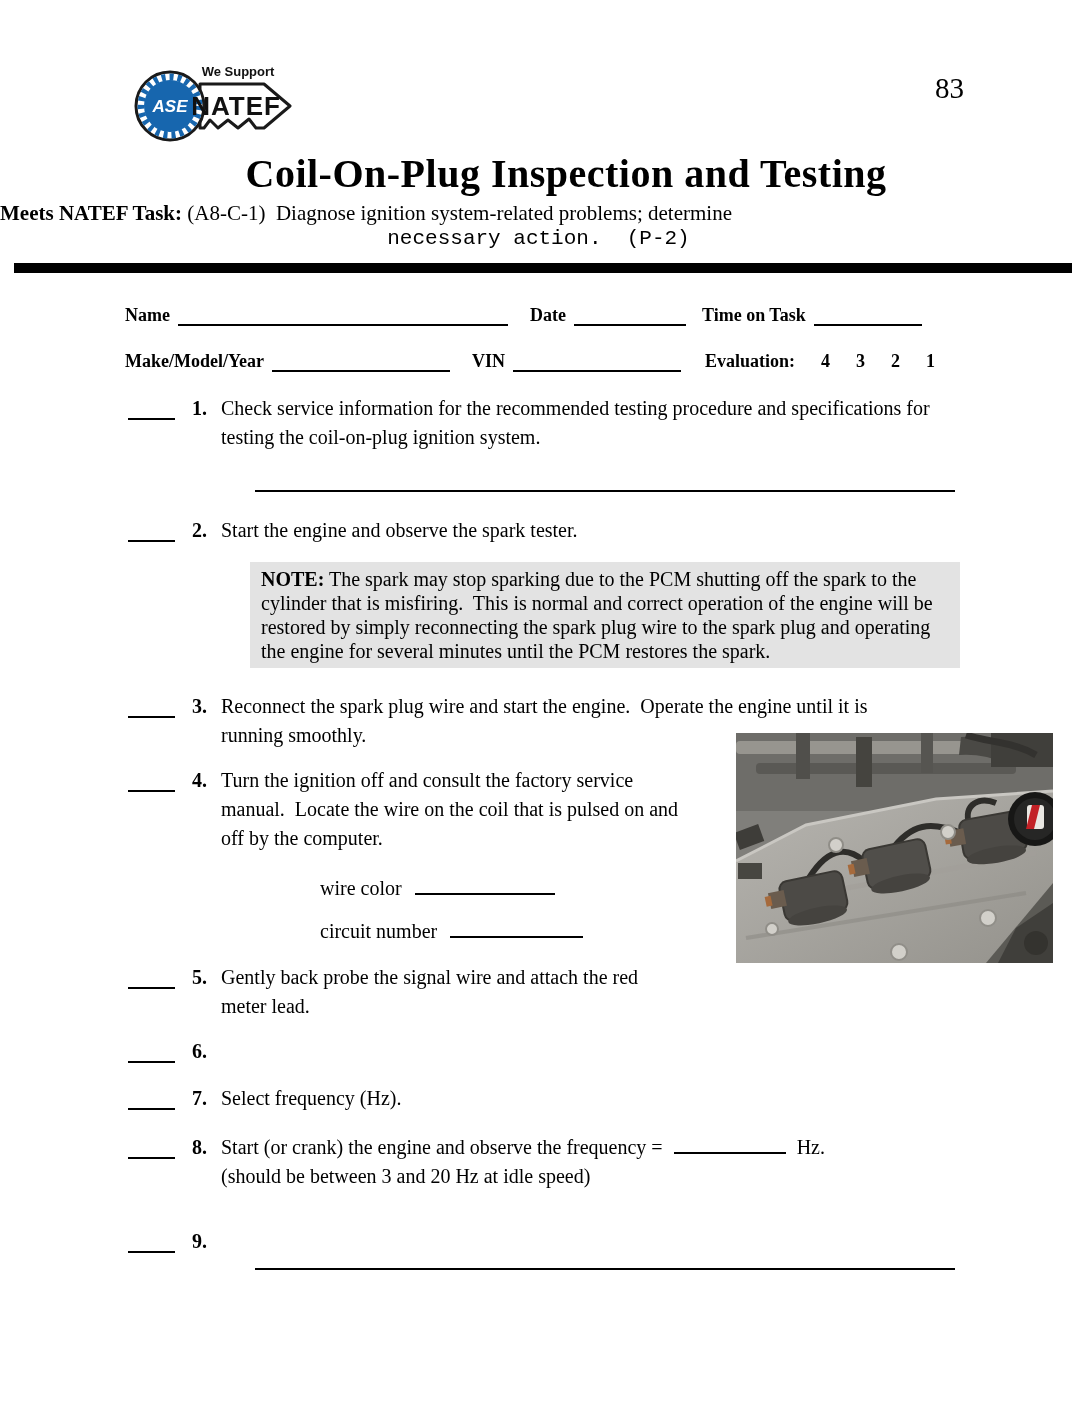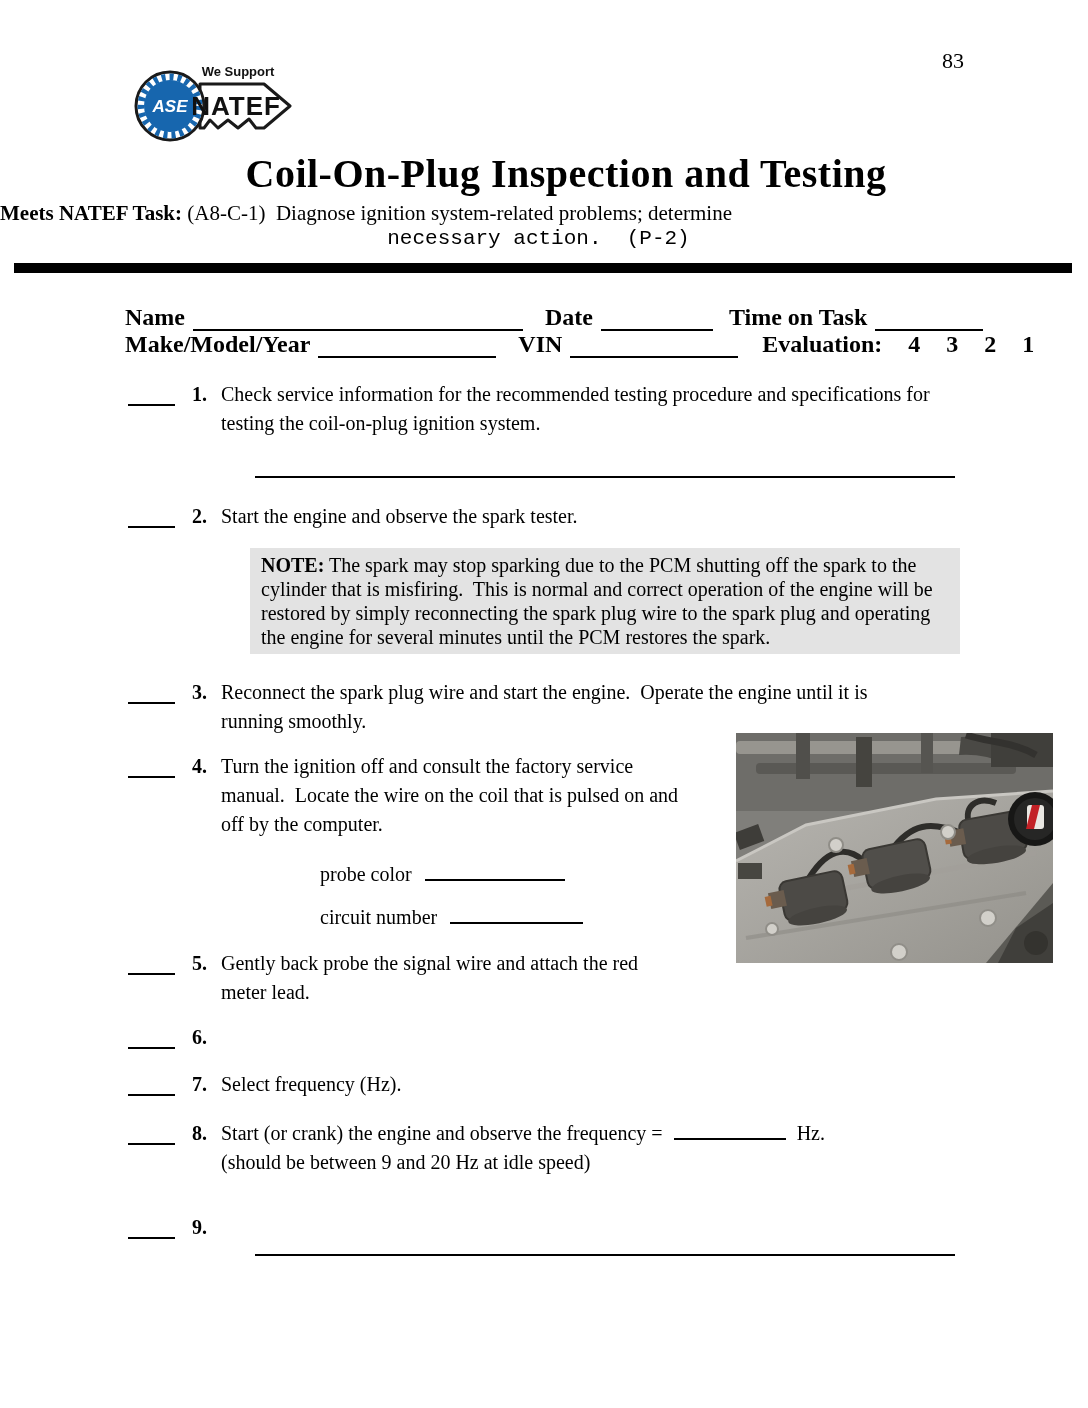--- a/index.html
+++ b/index.html
@@ -1,26 +1,26 @@
 <!DOCTYPE html>
 <html><head>
 <meta charset="utf-8">
 <style>
   html,body{margin:0;padding:0;background:#fff;}
   .page{position:relative;width:1088px;height:1408px;background:#ffffff;
         font-family:"Liberation Serif",serif;color:#000;overflow:hidden;}
-  .pageno{position:absolute;top:48px;right:124px;font-size:22px;}
+  .pageno{position:absolute;top:72px;right:124px;font-size:29px;}
   .logo{position:absolute;left:130px;top:48px;width:178px;height:110px;}
   .title{position:absolute;top:150px;left:0;right:0;text-align:center;
          font-size:40px;font-weight:bold;letter-spacing:.5px;margin-left:44px;}
   .sub1{position:absolute;top:201px;left:0;right:0;text-align:left;font-size:21px;}
   .sub2{position:absolute;top:227px;left:0;right:11px;text-align:center;font-size:21px;font-family:Liberation Mono, monospace;}
   .divider{position:absolute;top:263px;left:14px;width:1058px;height:10px;background:#000;}
   .content{position:absolute;top:300px;left:0;width:1088px;}
-  .fieldrow{display:flex;align-items:flex-end;margin-left:125px;font-size:24px;font-weight:bold;white-space:nowrap;}
+  .fieldrow{display:flex;align-items:flex-end;margin-left:125px;font-size:18px;font-weight:bold;white-space:nowrap;}
   .fl{display:inline-block;border-bottom:2px solid #000;height:20px;flex:none;}
   .lbl{flex:none;}
   .evnum{display:inline-block;margin-left:26px;}
   .step{display:flex;margin-left:128px;font-size:20px;line-height:29px;}
   .chk{width:47px;height:24px;border-bottom:2px solid #000;flex:none;margin-right:17px;}
   .num{font-weight:bold;flex:none;width:29px;}
   .txt{}
   .ansline{border-bottom:2px solid #000;height:0;margin-left:255px;}
   .note{margin-left:250px;width:688px;background:#e3e3e3;padding:5px 11px;
         font-size:20px;line-height:24px;margin-top:17px;}
@@ -58,21 +58,21 @@
 
     <div class="fieldrow" style="margin-top:4px">
       <span class="lbl">Name</span>
       <span class="fl" style="width:330px;margin-left:8px"></span>
       <span class="lbl" style="margin-left:22px">Date</span>
       <span class="fl" style="width:112px;margin-left:8px"></span>
       <span class="lbl" style="margin-left:16px">Time on Task</span>
       <span class="fl" style="width:108px;margin-left:8px"></span>
     </div>
 
-    <div class="fieldrow" style="">
+    <div class="fieldrow" style="margin-top:24px">
       <span class="lbl">Make/Model/Year</span>
       <span class="fl" style="width:178px;margin-left:8px"></span>
       <span class="lbl" style="margin-left:22px">VIN</span>
       <span class="fl" style="width:168px;margin-left:8px"></span>
       <span class="lbl" style="margin-left:24px">Evaluation:</span>
       <span class="evnum">4</span>
       <span class="evnum">3</span>
       <span class="evnum">2</span>
       <span class="evnum">1</span>
     </div>
@@ -101,21 +101,21 @@
       <span class="txt" style="width:712px">Reconnect the spark plug wire and start the engine.&nbsp; Operate the engine until it is running smoothly.</span>
     </div>
 
     <div class="step" style="margin-top:16px">
       <span class="chk"></span>
       <span class="num">4.</span>
       <span class="txt" style="width:462px">Turn the ignition off and consult the factory service manual.&nbsp; Locate the wire on the coil that is pulsed on and off by the computer.</span>
     </div>
 
     <div class="subfield" style="margin-top:22px">
-      <span>probe color</span>
+      <span>wire color</span>
       <span class="iline" style="width:140px;margin-left:8px"></span>
     </div>
     <div class="subfield" style="margin-top:18px">
       <span>circuit number</span>
       <span class="iline" style="width:133px;margin-left:8px"></span>
     </div>
 
     <div class="step" style="margin-top:20px">
       <span class="chk"></span>
       <span class="num">5.</span>
@@ -133,21 +133,21 @@
       <span class="txt">Select frequency (Hz).</span>
     </div>
 
     <div class="step" style="margin-top:20px">
       <span class="chk"></span>
       <span class="num">8.</span>
       <span class="txt">
         <span>Start (or crank) the engine and observe the frequency =</span>
         <span class="iline" style="width:112px;margin:0 6px"></span>
         <span>Hz.</span>
-        <span style="display:block">(should be between 9 and 20 Hz at idle speed)</span>
+        <span style="display:block">(should be between 3 and 20 Hz at idle speed)</span>
       </span>
     </div>
 
     <div class="step" style="margin-top:36px">
       <span class="chk"></span>
       <span class="num">9.</span>
     </div>
     <div class="ansline" style="width:700px;margin-top:12px"></div>
 
   </div>

